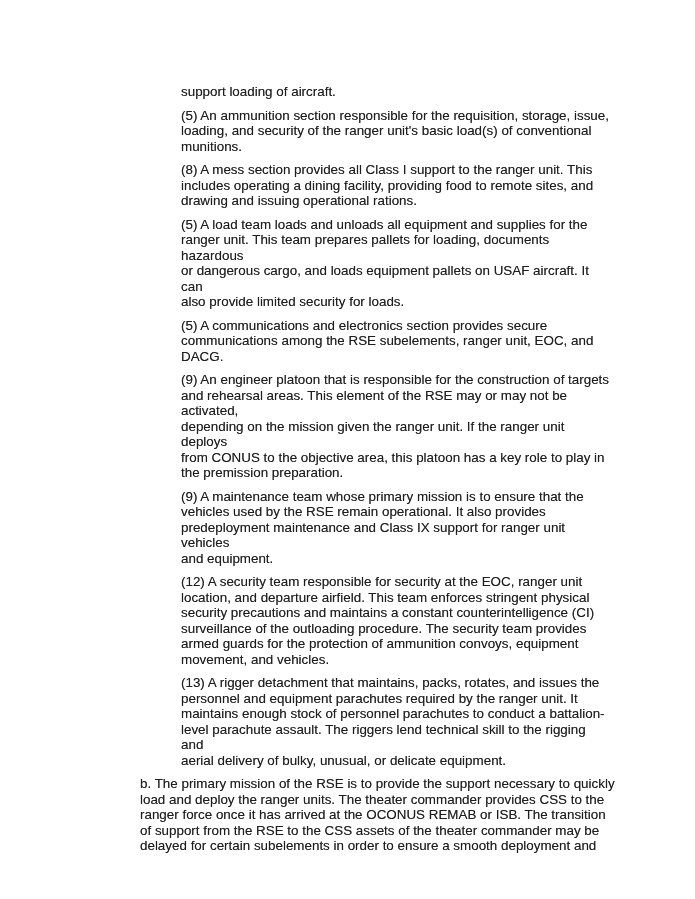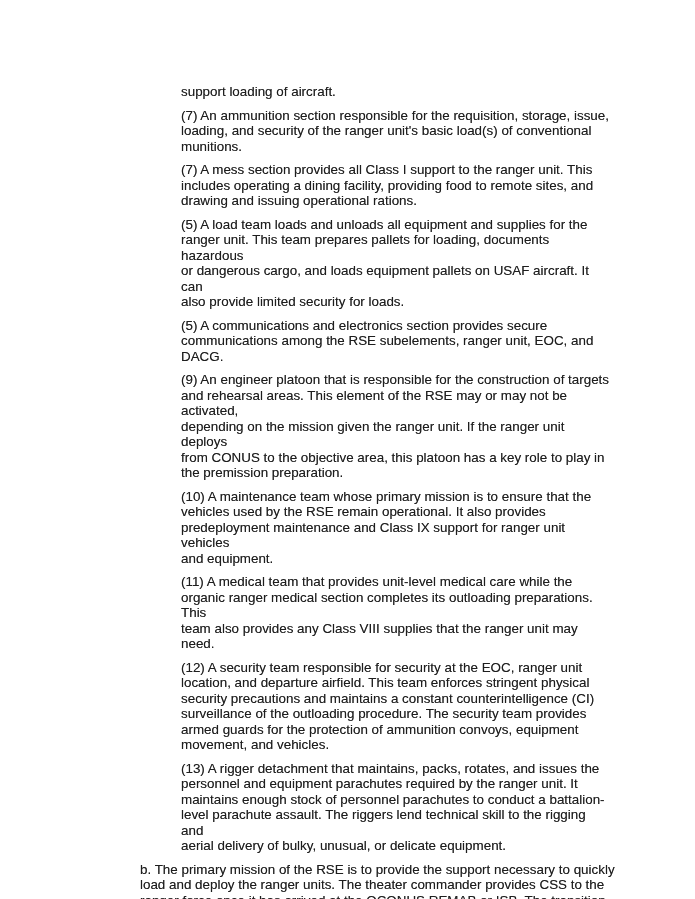--- a/index.html
+++ b/index.html
@@ -36,45 +36,42 @@
   .para:last-child {
     margin-bottom: 11px;
   }
 </style>
 </head>
 <body>
 
 <div class="page">
   <div class="content">
     <p class="para indent">support loading of aircraft.</p>
-    <p class="para indent">(7) An ammunition section responsible for the requisition, storage, issue,
+    <p class="para indent">(5) An ammunition section responsible for the requisition, storage, issue,
 loading, and security of the ranger unit's basic load(s) of conventional
 munitions.</p>
-    <p class="para indent">(7) A mess section provides all Class I support to the ranger unit. This
+    <p class="para indent">(8) A mess section provides all Class I support to the ranger unit. This
 includes operating a dining facility, providing food to remote sites, and
 drawing and issuing operational rations.</p>
     <p class="para indent">(5) A load team loads and unloads all equipment and supplies for the
 ranger unit. This team prepares pallets for loading, documents hazardous
 or dangerous cargo, and loads equipment pallets on USAF aircraft. It can
 also provide limited security for loads.</p>
     <p class="para indent">(5) A communications and electronics section provides secure
 communications among the RSE subelements, ranger unit, EOC, and
 DACG.</p>
     <p class="para indent">(9) An engineer platoon that is responsible for the construction of targets
 and rehearsal areas. This element of the RSE may or may not be activated,
 depending on the mission given the ranger unit. If the ranger unit deploys
 from CONUS to the objective area, this platoon has a key role to play in
 the premission preparation.</p>
-    <p class="para indent">(10) A maintenance team whose primary mission is to ensure that the
+    <p class="para indent">(9) A maintenance team whose primary mission is to ensure that the
 vehicles used by the RSE remain operational. It also provides
 predeployment maintenance and Class IX support for ranger unit vehicles
 and equipment.</p>
-    <p class="para indent">(11) A medical team that provides unit-level medical care while the
-organic ranger medical section completes its outloading preparations. This
-team also provides any Class VIII supplies that the ranger unit may need.</p>
     <p class="para indent">(12) A security team responsible for security at the EOC, ranger unit
 location, and departure airfield. This team enforces stringent physical
 security precautions and maintains a constant counterintelligence (CI)
 surveillance of the outloading procedure. The security team provides
 armed guards for the protection of ammunition convoys, equipment
 movement, and vehicles.</p>
     <p class="para indent">(13) A rigger detachment that maintains, packs, rotates, and issues the
 personnel and equipment parachutes required by the ranger unit. It
 maintains enough stock of personnel parachutes to conduct a battalion-
 level parachute assault. The riggers lend technical skill to the rigging and

